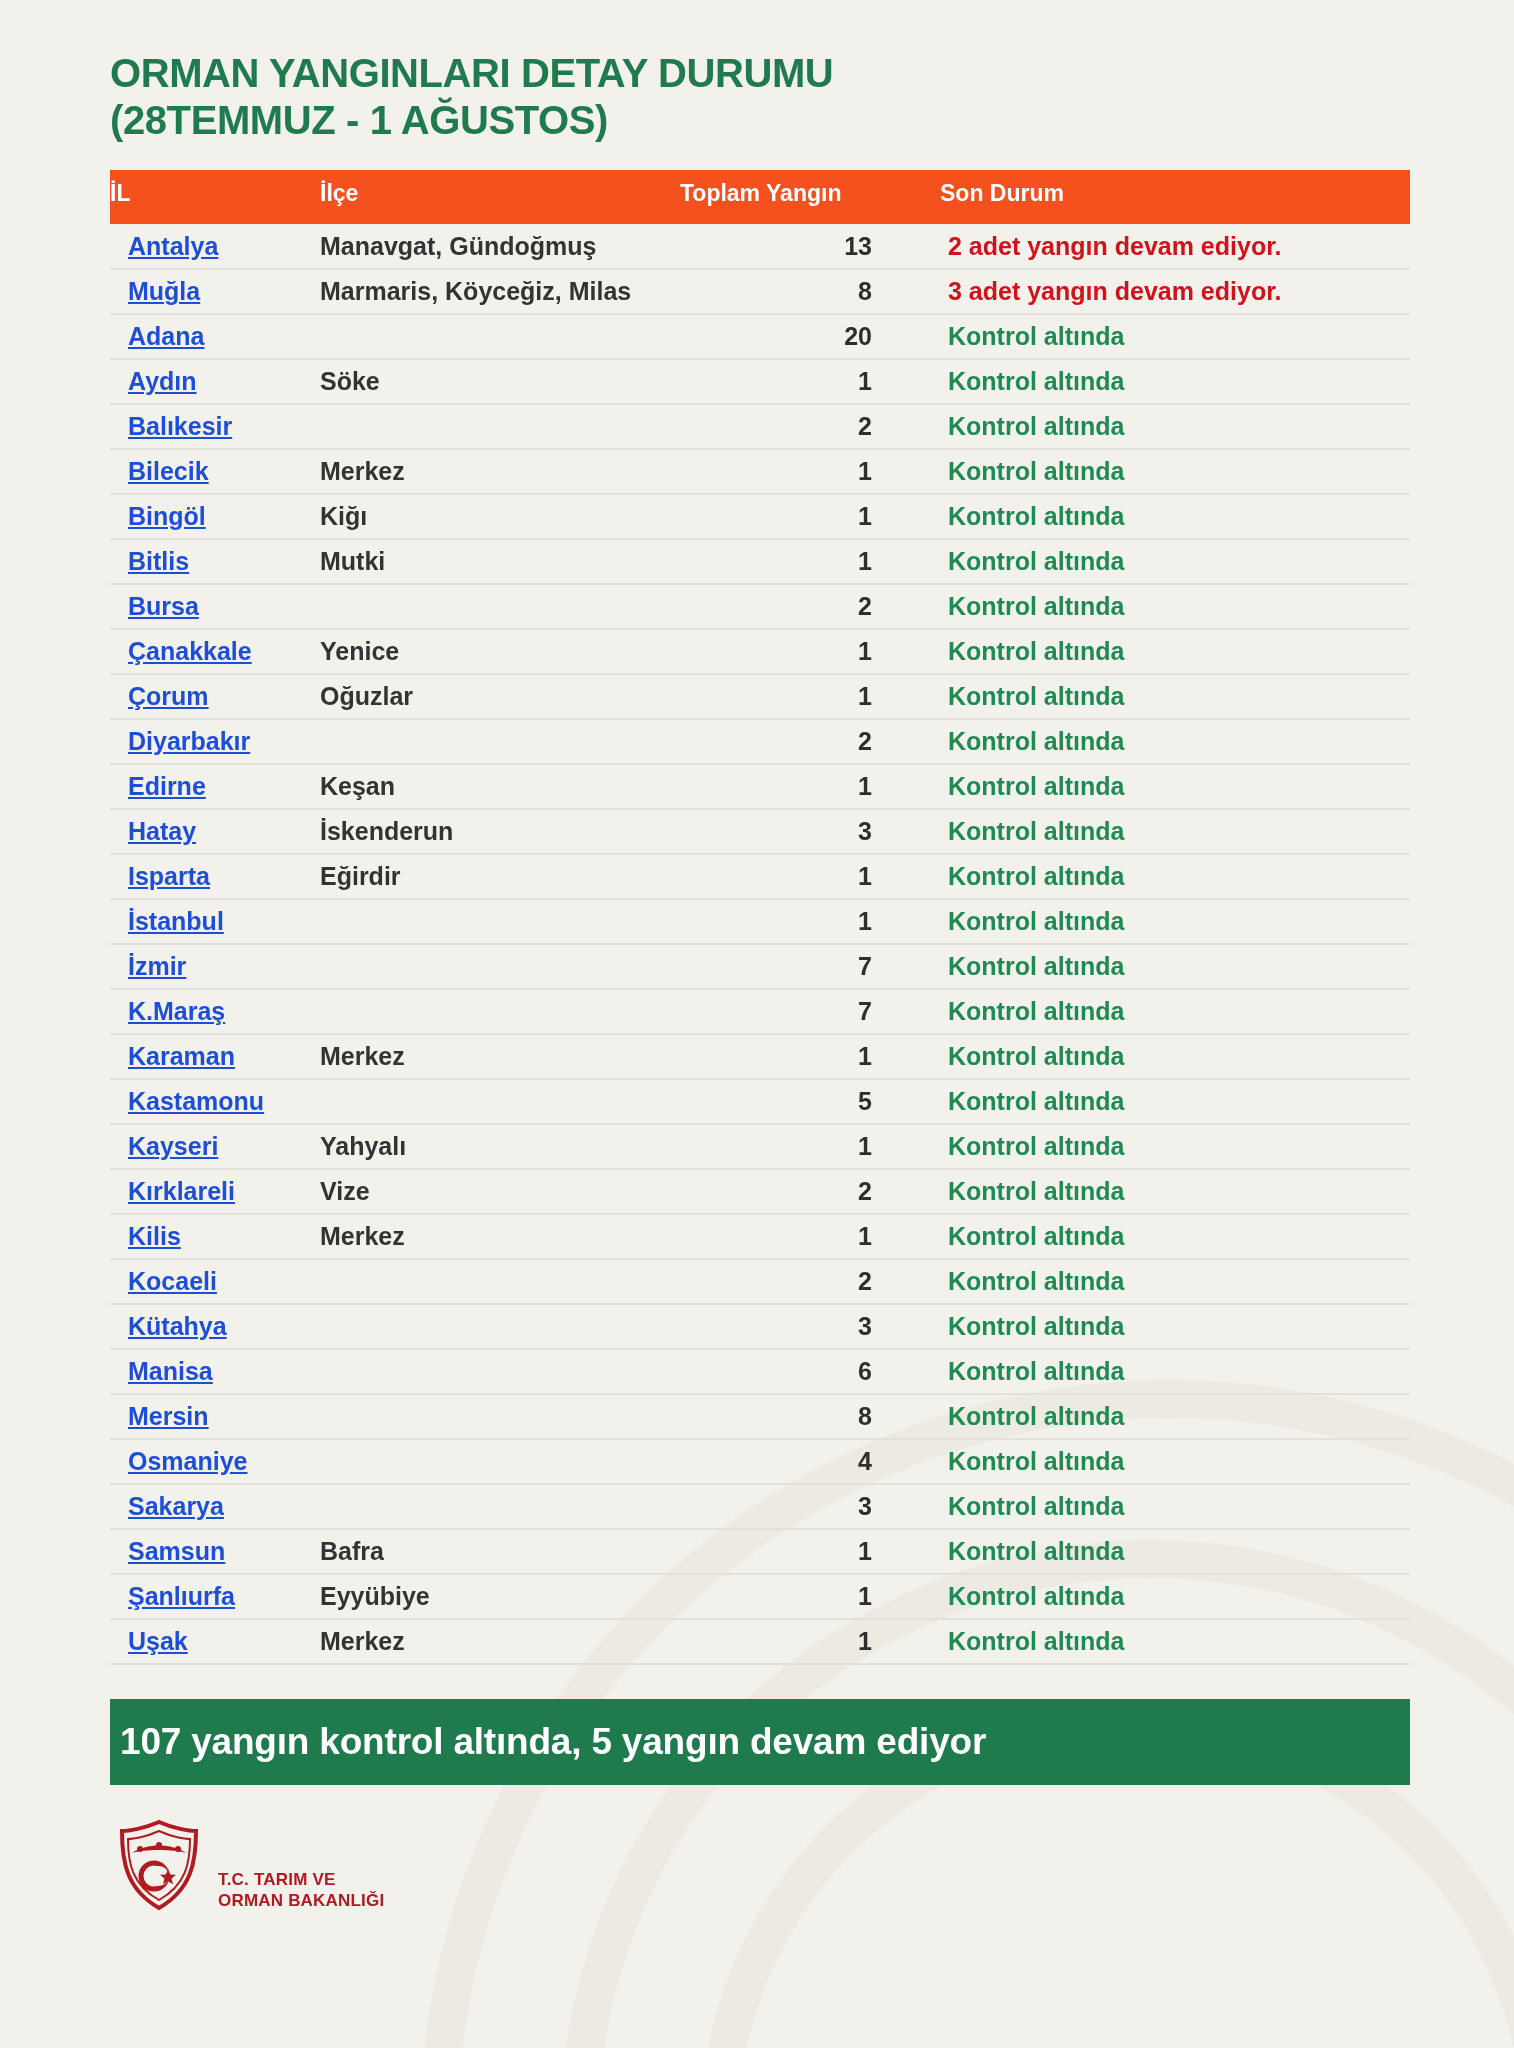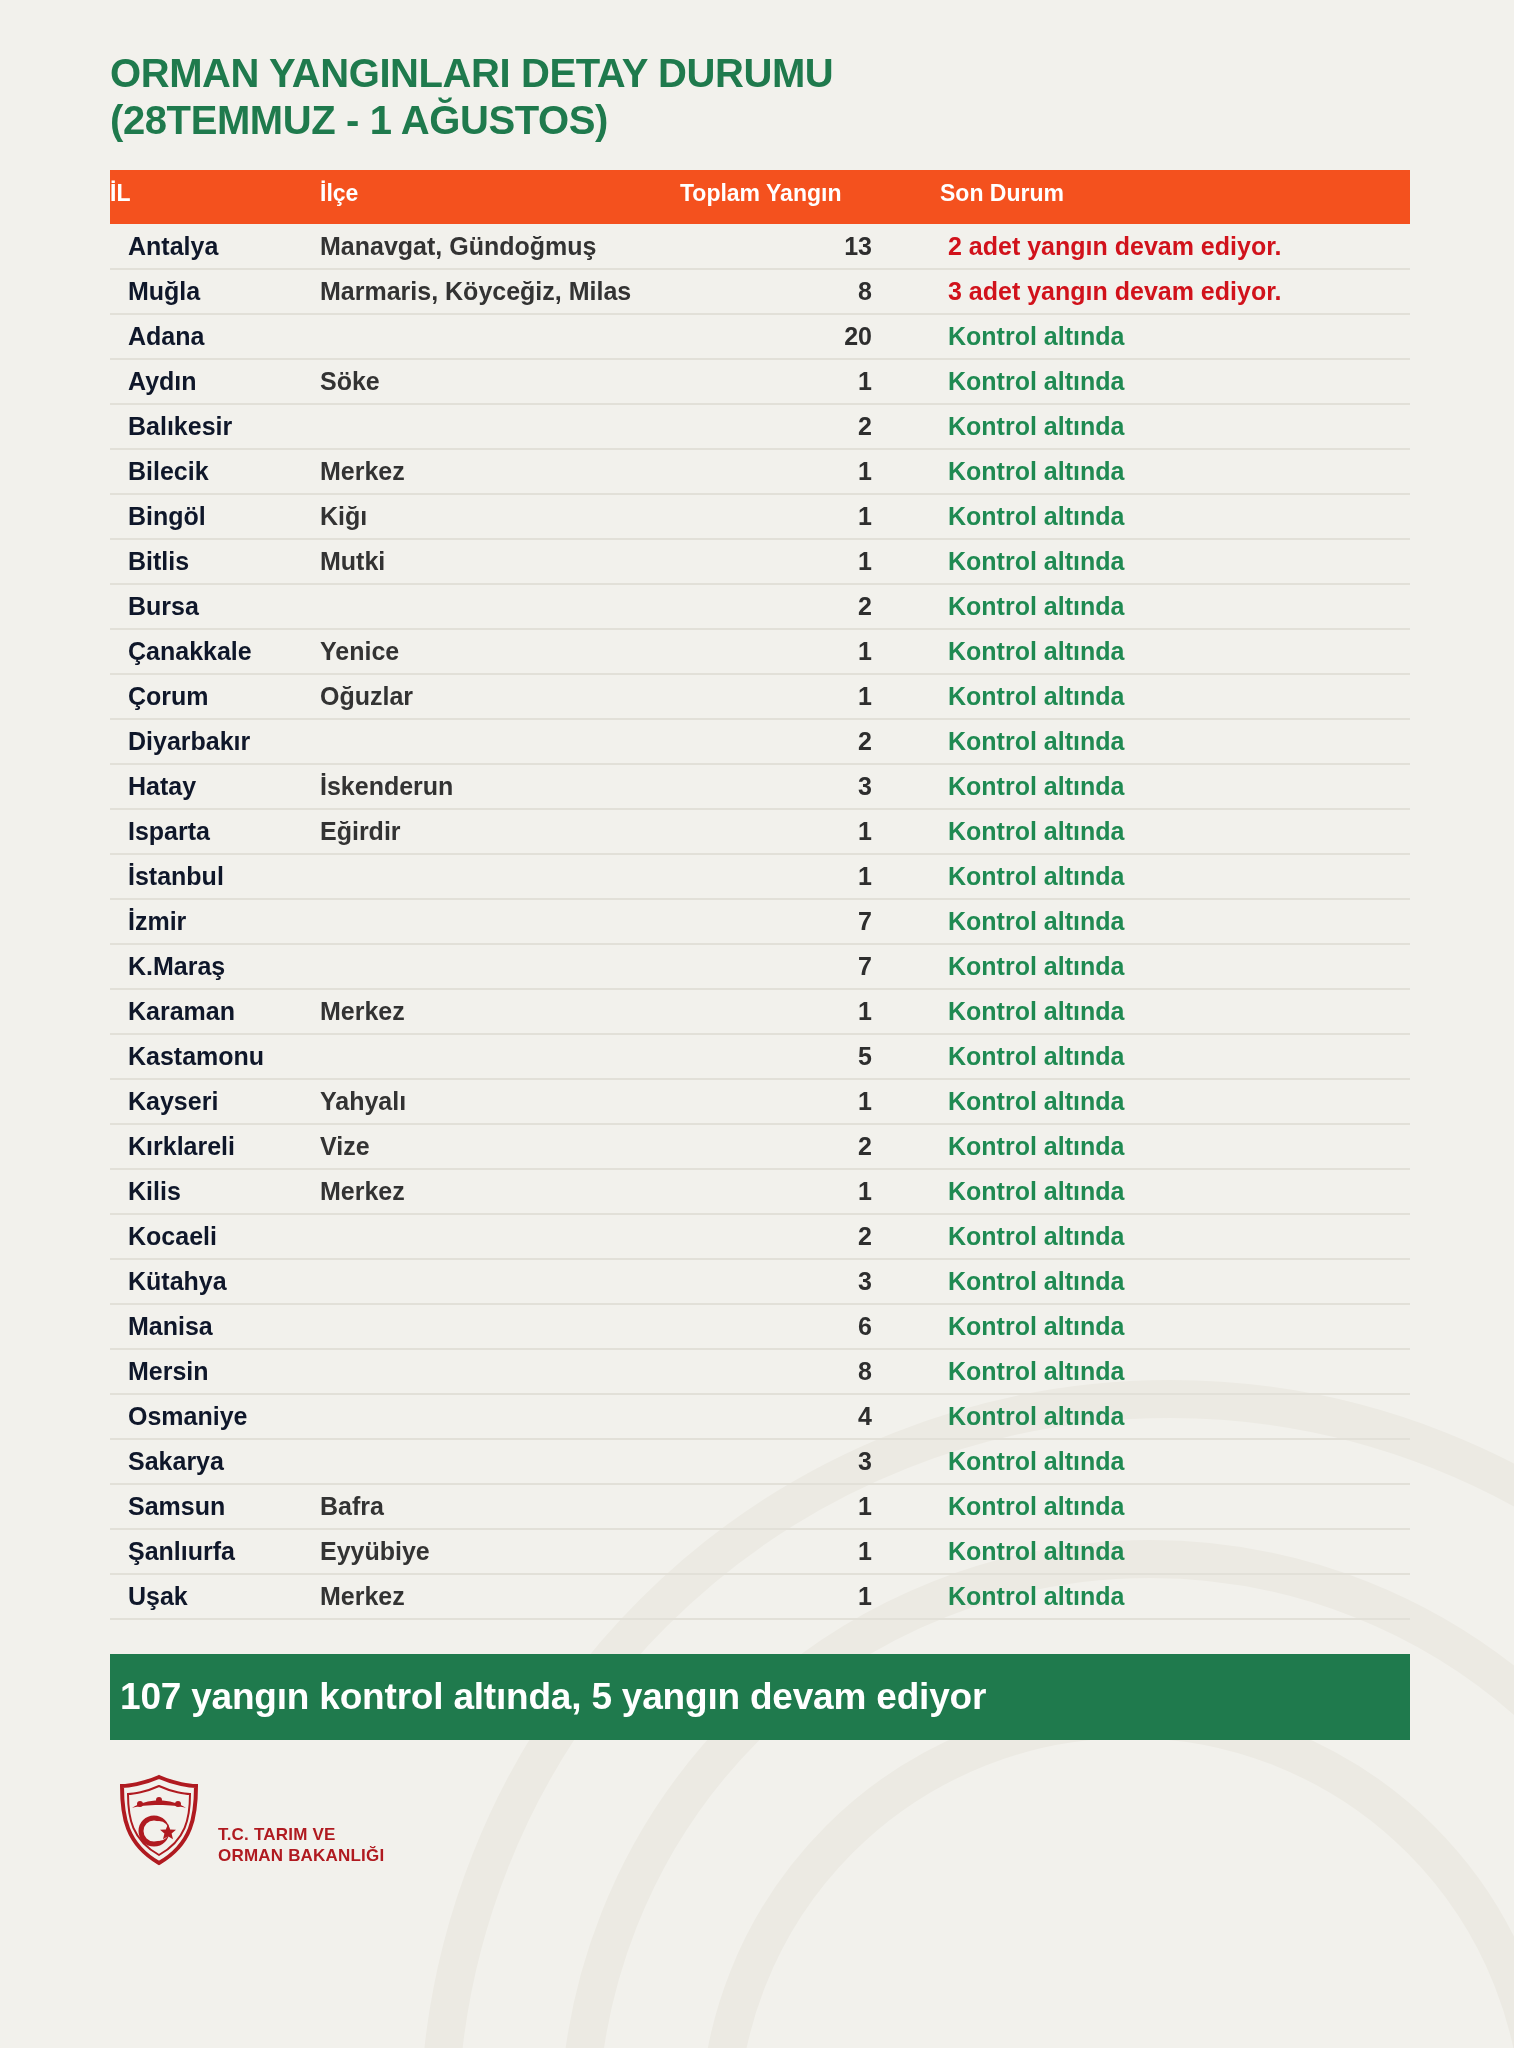--- a/index.html
+++ b/index.html
@@ -67,21 +67,21 @@
 
   tbody td {
     font-size: 25px;
     font-weight: bold;
     color: #2e2e2e;
     padding: 6px 0;
     height: 45px;
     vertical-align: middle;
     border-bottom: 2px solid #e2e0d8;
   }
-  tbody td.il   { padding-left: 18px; color: #0f172a; }
+  tbody td.il   { padding-left: 18px; color: #1d4ed8; text-decoration: underline; }
   tbody td.ilce { color: #333; }
   tbody td.toplam { text-align: right; padding-right: 68px; }
   tbody td.durum  { padding-left: 8px; }
   tbody tr:last-child td { border-bottom: 2px solid #e2e0d8; }
 
   .status-ongoing { color: #d1121b; margin-left: 44px; }
   .status-control { color: #1f8a52; }
 
   .summary {
     margin-top: 34px;
@@ -198,20 +198,26 @@
         <tr>
           <td class="il">Çorum</td>
           <td class="ilce">Oğuzlar</td>
           <td class="toplam">1</td>
           <td class="durum status-control">Kontrol altında</td>
         </tr>
         <tr>
           <td class="il">Diyarbakır</td>
           <td class="ilce"></td>
           <td class="toplam">2</td>
+          <td class="durum status-control">Kontrol altında</td>
+        </tr>
+        <tr>
+          <td class="il">Edirne</td>
+          <td class="ilce">Keşan</td>
+          <td class="toplam">1</td>
           <td class="durum status-control">Kontrol altında</td>
         </tr>
         <tr>
           <td class="il">Hatay</td>
           <td class="ilce">İskenderun</td>
           <td class="toplam">3</td>
           <td class="durum status-control">Kontrol altında</td>
         </tr>
         <tr>
           <td class="il">Isparta</td>

